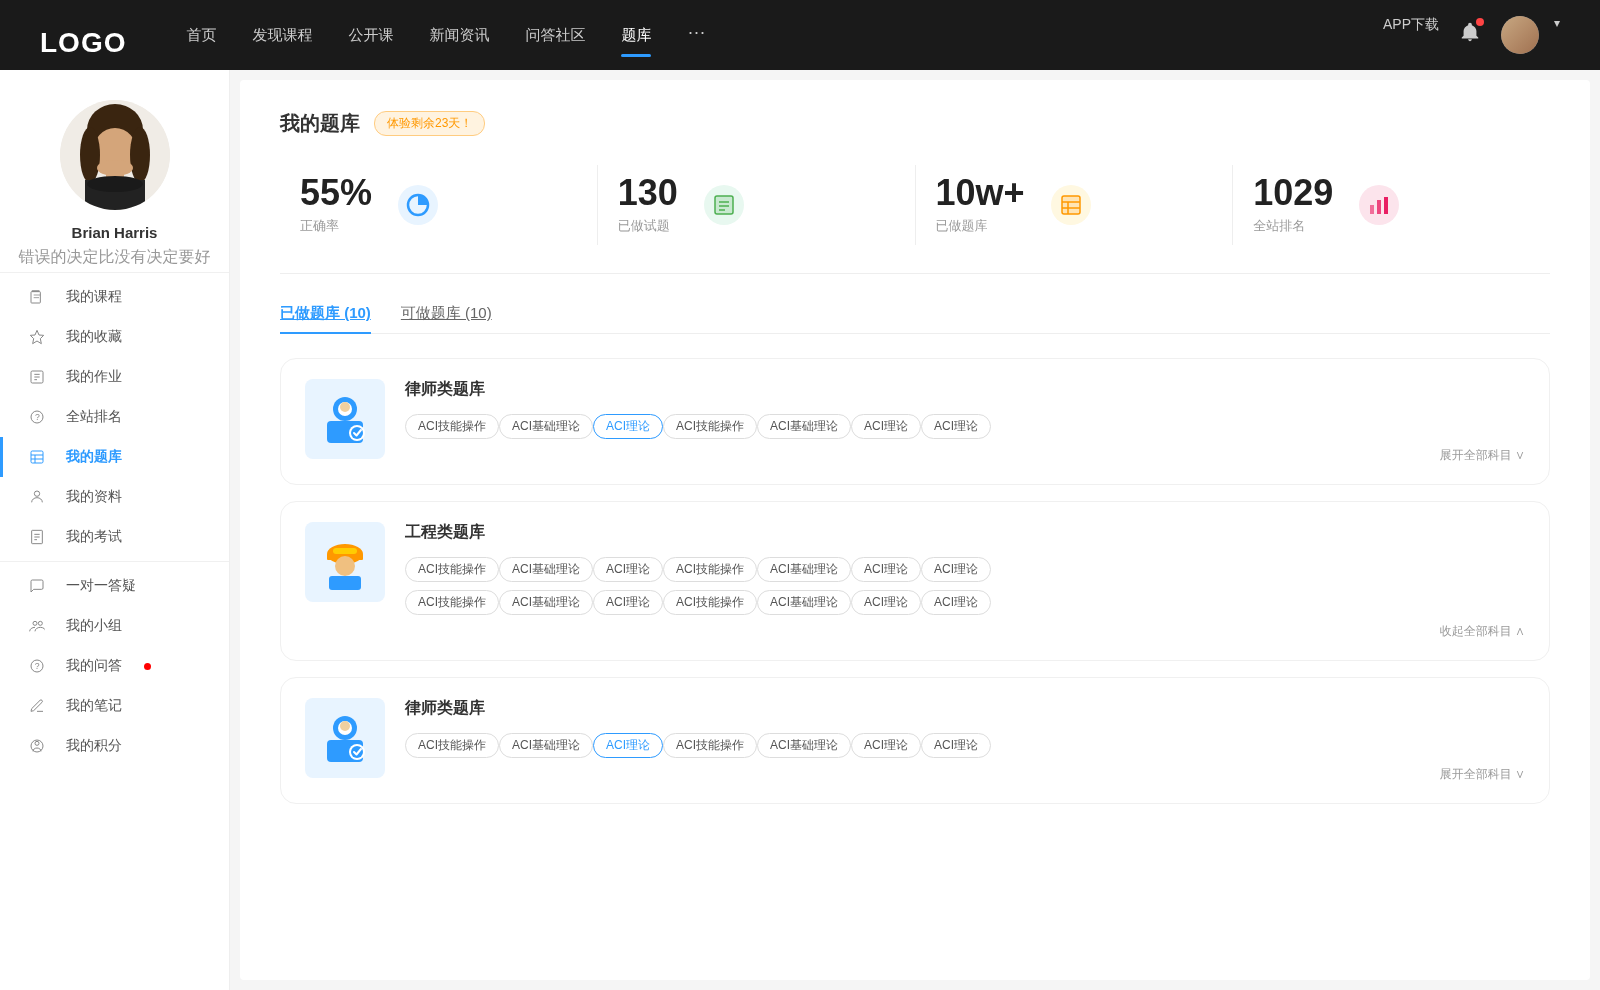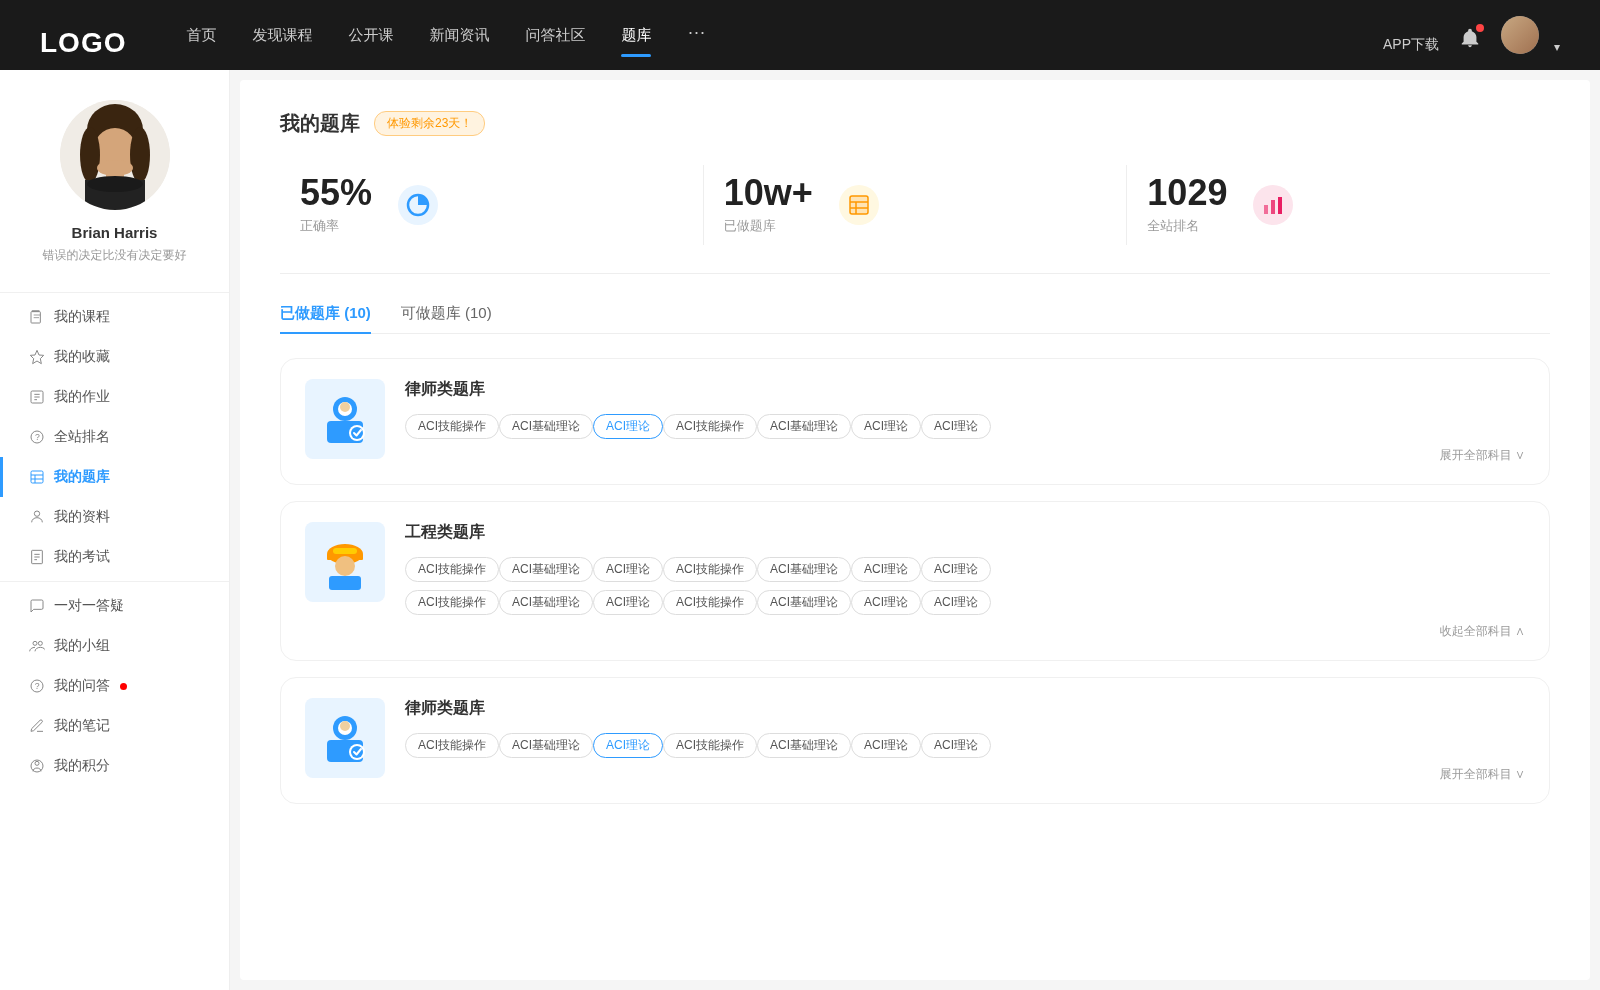--- a/index.html
+++ b/index.html
@@ -43,21 +43,21 @@
       position: absolute;
       bottom: -8px;
       left: 0; right: 0;
       height: 3px;
       background: #2e9bff;
       border-radius: 2px;
     }
     .nav-more { color: #ccc; font-size: 18px; cursor: pointer; }
     .nav-right {
       display: flex;
-      align-items: flex-end;
+      align-items: flex-start;
       gap: 15px;
       margin-left: auto;
     }
     .nav-app-download { color: #ccc; font-size: 14px; cursor: pointer; }
     .nav-bell {
       position: relative;
       width: 32px; height: 32px;
       display: flex; align-items: center; justify-content: center;
     }
     .bell-dot {
@@ -106,39 +106,38 @@
       margin-bottom: 14px;
       display: flex; align-items: center; justify-content: center;
     }
     .sidebar-name {
       font-size: 15px;
       font-weight: 600;
       color: #333;
       margin-bottom: 6px;
     }
     .sidebar-motto {
-      font-size: 12px;
+      font-size: 16px;
       color: #999;
-      margin-bottom: 24px;
       text-align: center;
       padding: 0 10px;
     }
     .sidebar-divider {
       width: 100%;
       border: none;
       border-top: 1px solid #f0f0f0;
       margin: 4px 0;
     }
     .sidebar-menu {
       width: 100%;
     }
     .sidebar-item {
       display: flex;
       align-items: center;
-      gap: 8px;
+      gap: 20px;
       padding: 11px 28px;
       cursor: pointer;
       font-size: 14px;
       color: #555;
       position: relative;
     }
     .sidebar-item.active {
       color: #2e9bff;
       font-weight: 600;
     }
@@ -240,20 +239,21 @@
       gap: 30px;
       margin-bottom: 24px;
       border-bottom: 1px solid #eee;
     }
     .tab-item {
       font-size: 15px;
       color: #666;
       padding-bottom: 10px;
       cursor: pointer;
       position: relative;
+      text-decoration: underline;
     }
     .tab-item.active {
       color: #2e9bff;
       font-weight: 600;
     }
     .tab-item.active::after {
       content: '';
       position: absolute;
       bottom: -1px; left: 0; right: 0;
       height: 2px;
@@ -503,20 +503,35 @@
         </div>
         <div class="stat-icon stat-icon-blue">
           <svg width="24" height="24" viewBox="0 0 24 24">
             <circle cx="12" cy="12" r="10" fill="none" stroke="#2e9bff" stroke-width="2.5"></circle>
             <path d="M12 2 A10 10 0 0 1 22 12 L12 12 Z" fill="#2e9bff"></path>
           </svg>
         </div>
       </div>
       <div class="stat-item">
         <div>
+          <div class="stat-value">130</div>
+          <div class="stat-label">已做试题</div>
+        </div>
+        <div class="stat-icon stat-icon-green">
+          <svg width="24" height="24" viewBox="0 0 24 24">
+            <rect x="3" y="3" width="18" height="18" rx="2" fill="#4caf50" opacity="0.2"></rect>
+            <rect x="3" y="3" width="18" height="18" rx="2" fill="none" stroke="#4caf50" stroke-width="1.5"></rect>
+            <line x1="7" y1="9" x2="17" y2="9" stroke="#4caf50" stroke-width="1.5"></line>
+            <line x1="7" y1="13" x2="17" y2="13" stroke="#4caf50" stroke-width="1.5"></line>
+            <line x1="7" y1="17" x2="13" y2="17" stroke="#4caf50" stroke-width="1.5"></line>
+          </svg>
+        </div>
+      </div>
+      <div class="stat-item">
+        <div>
           <div class="stat-value">10w+</div>
           <div class="stat-label">已做题库</div>
         </div>
         <div class="stat-icon stat-icon-yellow">
           <svg width="24" height="24" viewBox="0 0 24 24">
             <rect x="3" y="3" width="18" height="18" rx="2" fill="#ff9800" opacity="0.2"></rect>
             <rect x="3" y="3" width="18" height="18" rx="2" fill="none" stroke="#ff9800" stroke-width="1.5"></rect>
             <line x1="3" y1="9" x2="21" y2="9" stroke="#ff9800" stroke-width="1.5"></line>
             <line x1="3" y1="15" x2="21" y2="15" stroke="#ff9800" stroke-width="1.5"></line>
             <line x1="9" y1="9" x2="9" y2="21" stroke="#ff9800" stroke-width="1.5"></line>

